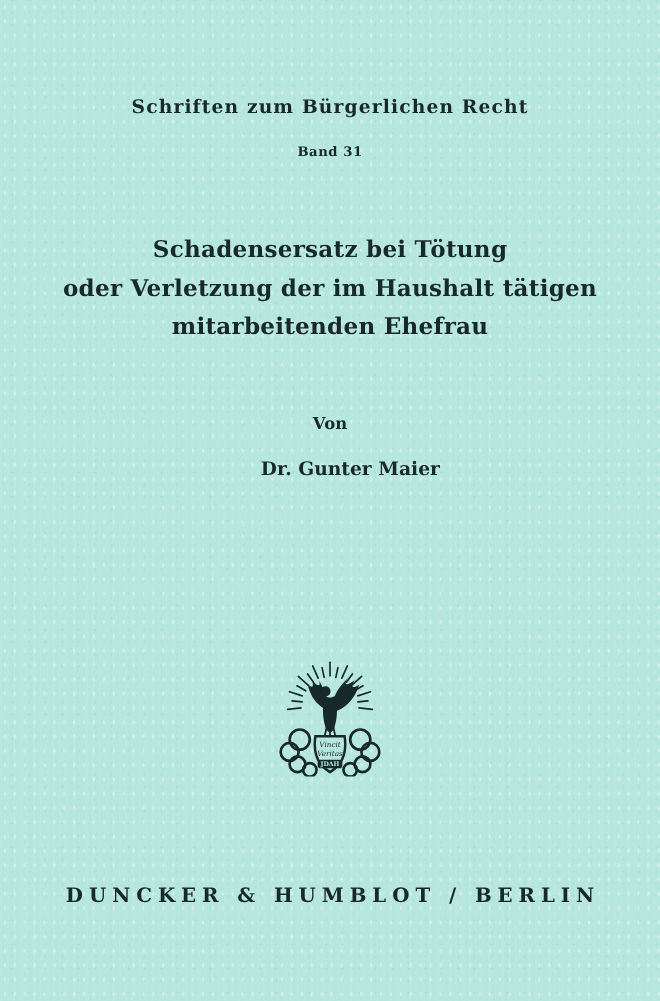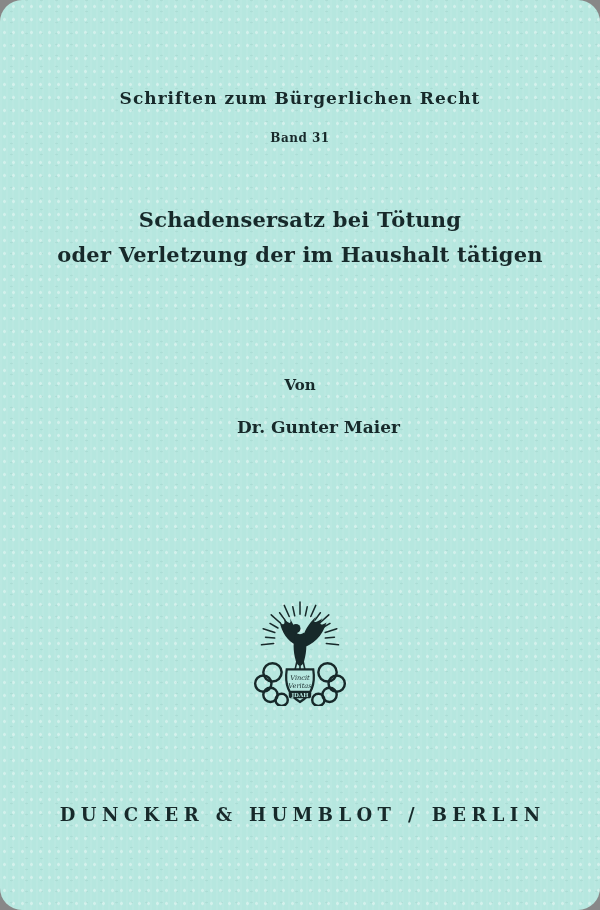--- a/index.html
+++ b/index.html
@@ -9,21 +9,20 @@
     font-family: "DejaVu Serif", "Liberation Serif", serif;
   }
   .cover {
     position: relative;
     width: 600px;
     height: 910px;
     margin: 0 auto;
     background-color: #b6e7df;
     color: #17292a;
     overflow: hidden;
-    border-radius: 22px;
   }
   
   .cover::before {
     content: "";
     position: absolute;
     inset: 0;
     background-image:
       radial-gradient(rgba(255,255,255,0.38) 1px, transparent 1.5px),
       radial-gradient(rgba(26,84,78,0.07) 1px, transparent 1.5px),
       repeating-linear-gradient(90deg, rgba(255,255,255,0.06) 0 2px, rgba(0,0,0,0) 2px 6px);
@@ -45,21 +44,21 @@
     letter-spacing: 0.06em;
   }
   .series-volume {
     top: 131px;
     font-size: 12px;
     font-weight: bold;
     letter-spacing: 0.04em;
   }
   .book-title {
     top: 198px;
-    margin: 4px;
+    margin: 11px;
     font-size: 21px;
     font-weight: bold;
     line-height: 35px;
     letter-spacing: 0.01em;
   }
   .book-title .tline { display: block; }
   .by-label {
     top: 376px;
     font-size: 15px;
     font-weight: bold;
@@ -90,20 +89,21 @@
 
 <div class="cover">
 
   <div class="abs series-title">Schriften zum Bürgerlichen Recht</div>
 
   <div class="abs series-volume">Band 31</div>
 
   <h1 class="abs book-title">
     <span class="tline">Schadensersatz bei Tötung</span>
     <span class="tline">oder Verletzung der im Haushalt tätigen</span>
+    <span class="tline">mitarbeitenden Ehefrau</span>
   </h1>
 
   <div class="abs by-label">Von</div>
 
   <div class="abs author-name">Dr. Gunter Maier</div>
 
   <div class="logo-wrap">
     <svg viewBox="0 0 100 104" width="102" height="106">
       <g stroke="#17292a" fill="none" stroke-linecap="round">
 

